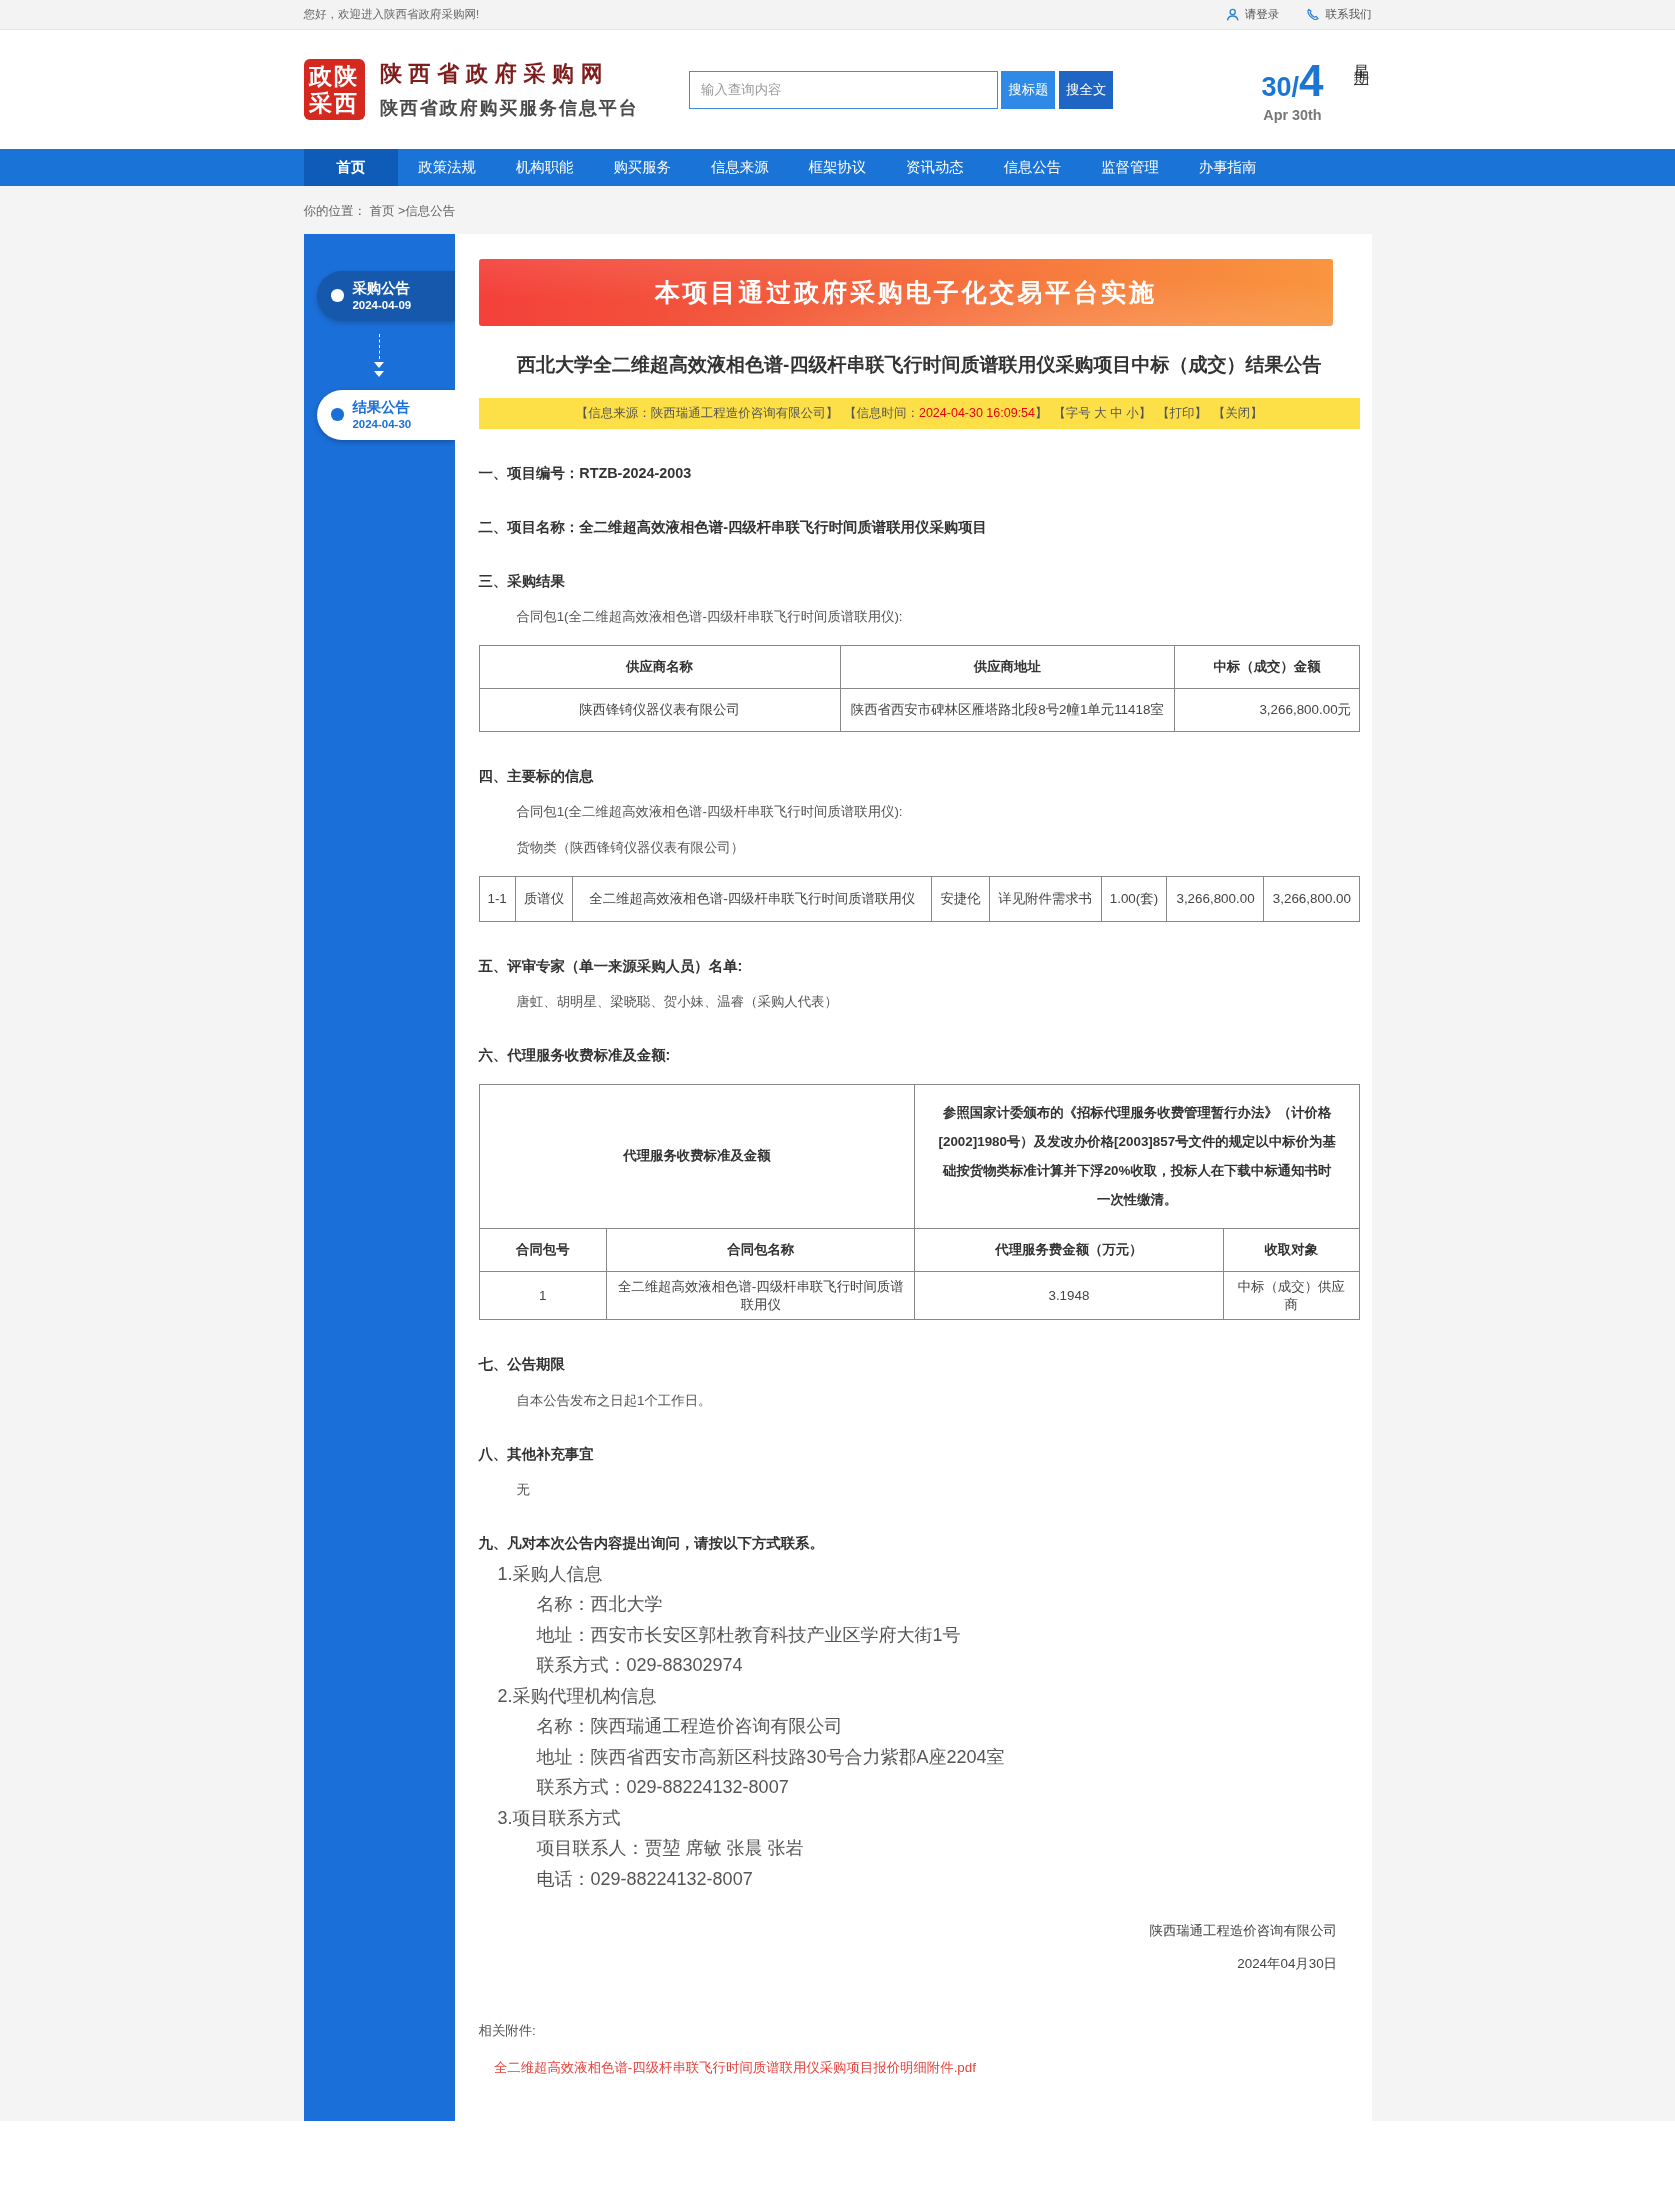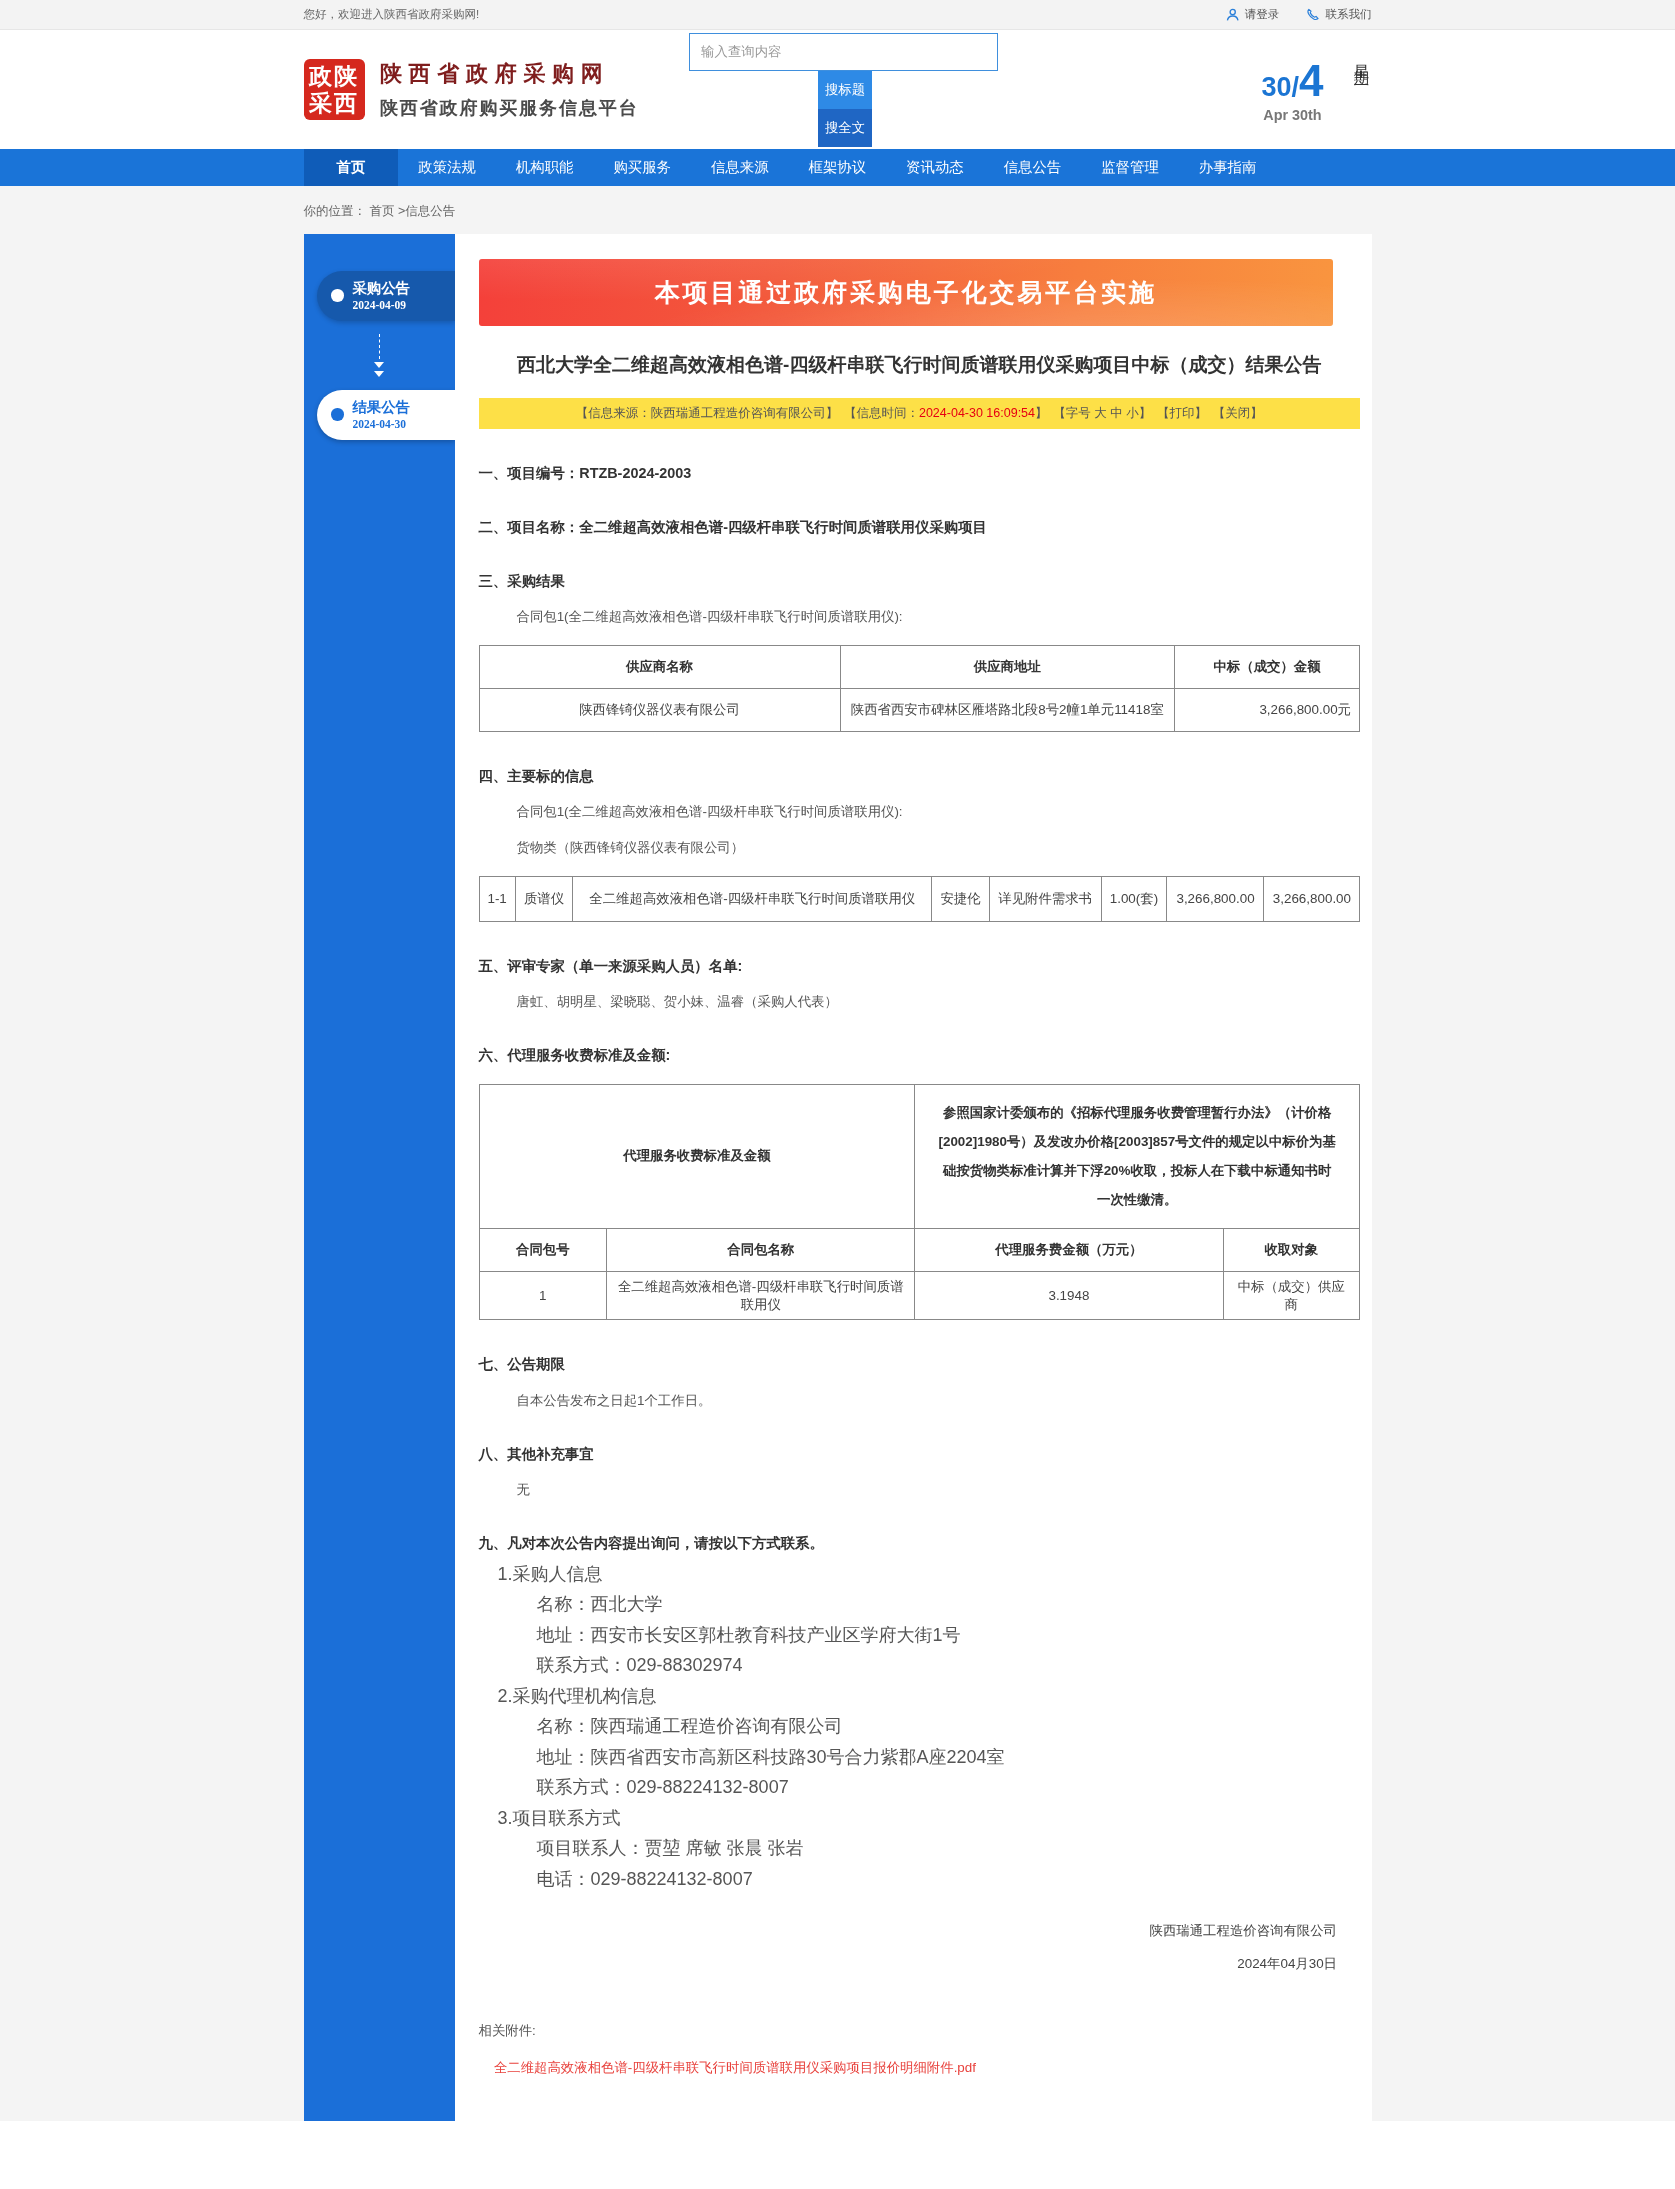--- a/index.html
+++ b/index.html
@@ -13,21 +13,21 @@
   .topbar-right .tb-item { display:flex; align-items:center; gap:5.8px; cursor:pointer; color:#555; }
   .tb-icon svg { display:block; }
 
   
   .header { background:#fff; height:119px; }
   .header .container { display:flex; align-items:center; height:100%; }
   .logo-box { width:61px; height:61px; background:#d5281e; border-radius:5.8px; color:#fff; display:flex; flex-direction:column; justify-content:center; align-items:center; font-weight:bold; font-size:23px; line-height:27px; letter-spacing:1.9px; flex:0 0 auto; }
   .site-titles { margin-left:15.4px; }
   .site-name { font-size:22px; font-weight:bold; color:#7f1d1d; letter-spacing:6.7px; }
   .site-sub { font-size:18px; font-weight:bold; color:#4a4a4a; letter-spacing:1.9px; margin-top:7.7px; }
-  .search-area { display:flex; margin-left:50px; align-items:center;flex-direction:column; }
+  .search-area { display:flex; margin-left:50px; align-items:center; }
   .search-input { width:309px; height:38px; border:1.9px solid #3f8fdd; font-size:13.4px; padding:0 11.5px; color:#333; outline:none; }
   .search-input::placeholder { color:#999; }
   .btn-search { height:38px; width:54px; border:none; color:#fff; font-size:13.4px; cursor:pointer; }
   .btn-title { background:#2e8ae6; margin-left:3.8px; }
   .btn-full { background:#1f66c4; margin-left:3.8px; }
   .date-block { margin-left:auto; display:flex; align-items:center; gap:27px; }
   .date-nums { text-align:center; }
   .date-top { color:#1b75d3; font-weight:bold; }
   .date-day { font-size:27px; }
   .date-slash { font-size:27px; }
@@ -42,21 +42,21 @@
   .nav a.active { background:#0f5cb8; font-weight:bold; padding:0 33px; }
 
   
   .page-bg { background:#f4f4f4; }
   .breadcrumb { padding:17.3px 0 13.4px 0; font-size:12.5px; color:#666; }
   .breadcrumb a { color:#666; text-decoration:none; }
 
   
   .main { display:flex; align-items:stretch; }
   .sidebar { width:151px; background:#1b6fd8; flex:0 0 auto; padding-top:37px; }
-  .step { margin-left:13.4px; height:50px; border-radius:27px 0 0 27px; display:flex; align-items:center; gap:8.6px; padding-left:14.4px; cursor:pointer;font-family:Liberation Serif, serif; }
+  .step { margin-left:13.4px; height:50px; border-radius:27px 0 0 27px; display:flex; align-items:center; gap:8.6px; padding-left:14.4px; cursor:pointer; }
   .step-1 { background:#1659ac; color:#fff; box-shadow:0 1.9px 4.8px rgba(0,0,0,.2); }
   .step-1 .dot { background:#fff; }
   .step-2 { background:#fff; color:#1b6fd8; box-shadow:0 1.9px 4.8px rgba(0,0,0,.25); }
   .step-2 .dot { background:#1b6fd8; }
   .dot { width:12.5px; height:12.5px; border-radius:50%; flex:0 0 auto; }
   .step-title { font-size:14.4px; font-weight:bold; line-height:17.3px; }
   .step-date { font-size:11.5px; font-weight:bold; margin-top:1.9px; }
   .flow-arrow { height:69px; display:flex; flex-direction:column; align-items:center; justify-content:center; color:#fff; }
   .dash-line { width:0; height:25px; border-left:1px dashed #fff; }
   .chev { width:0; height:0; border-left:5.8px solid transparent; border-right:5.8px solid transparent; border-top:6.7px solid #fff; margin-top:2.9px; }

